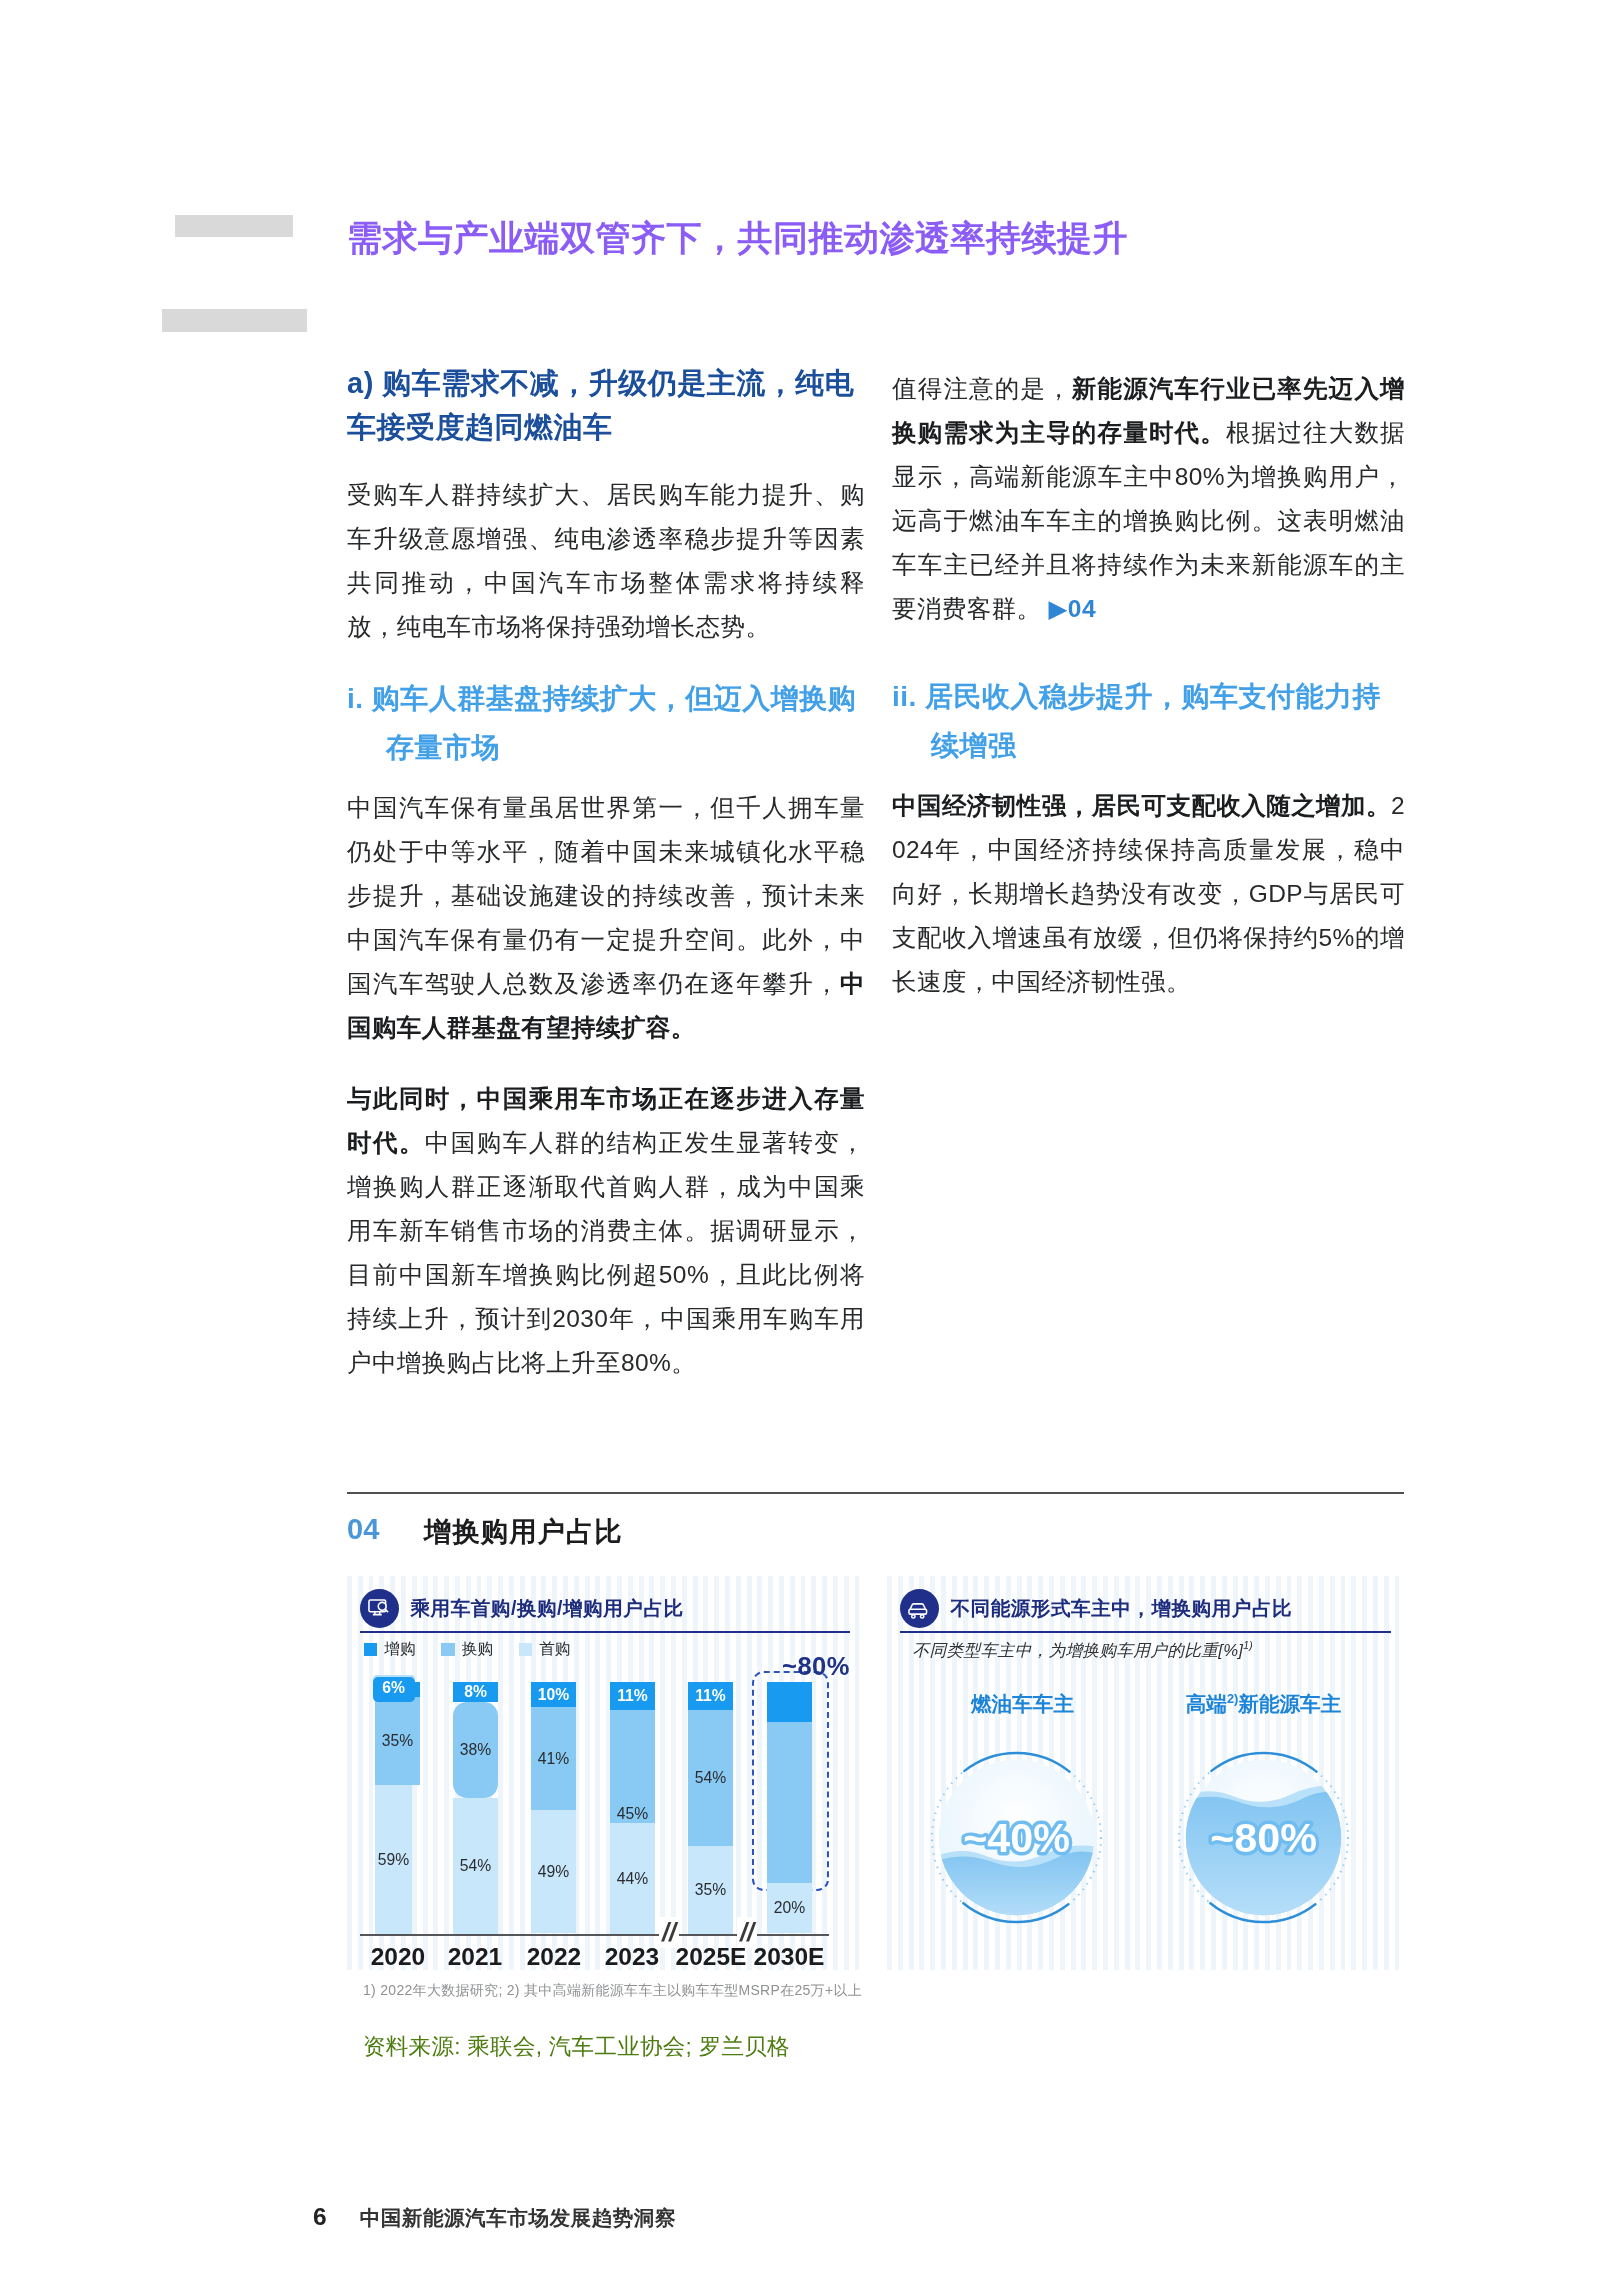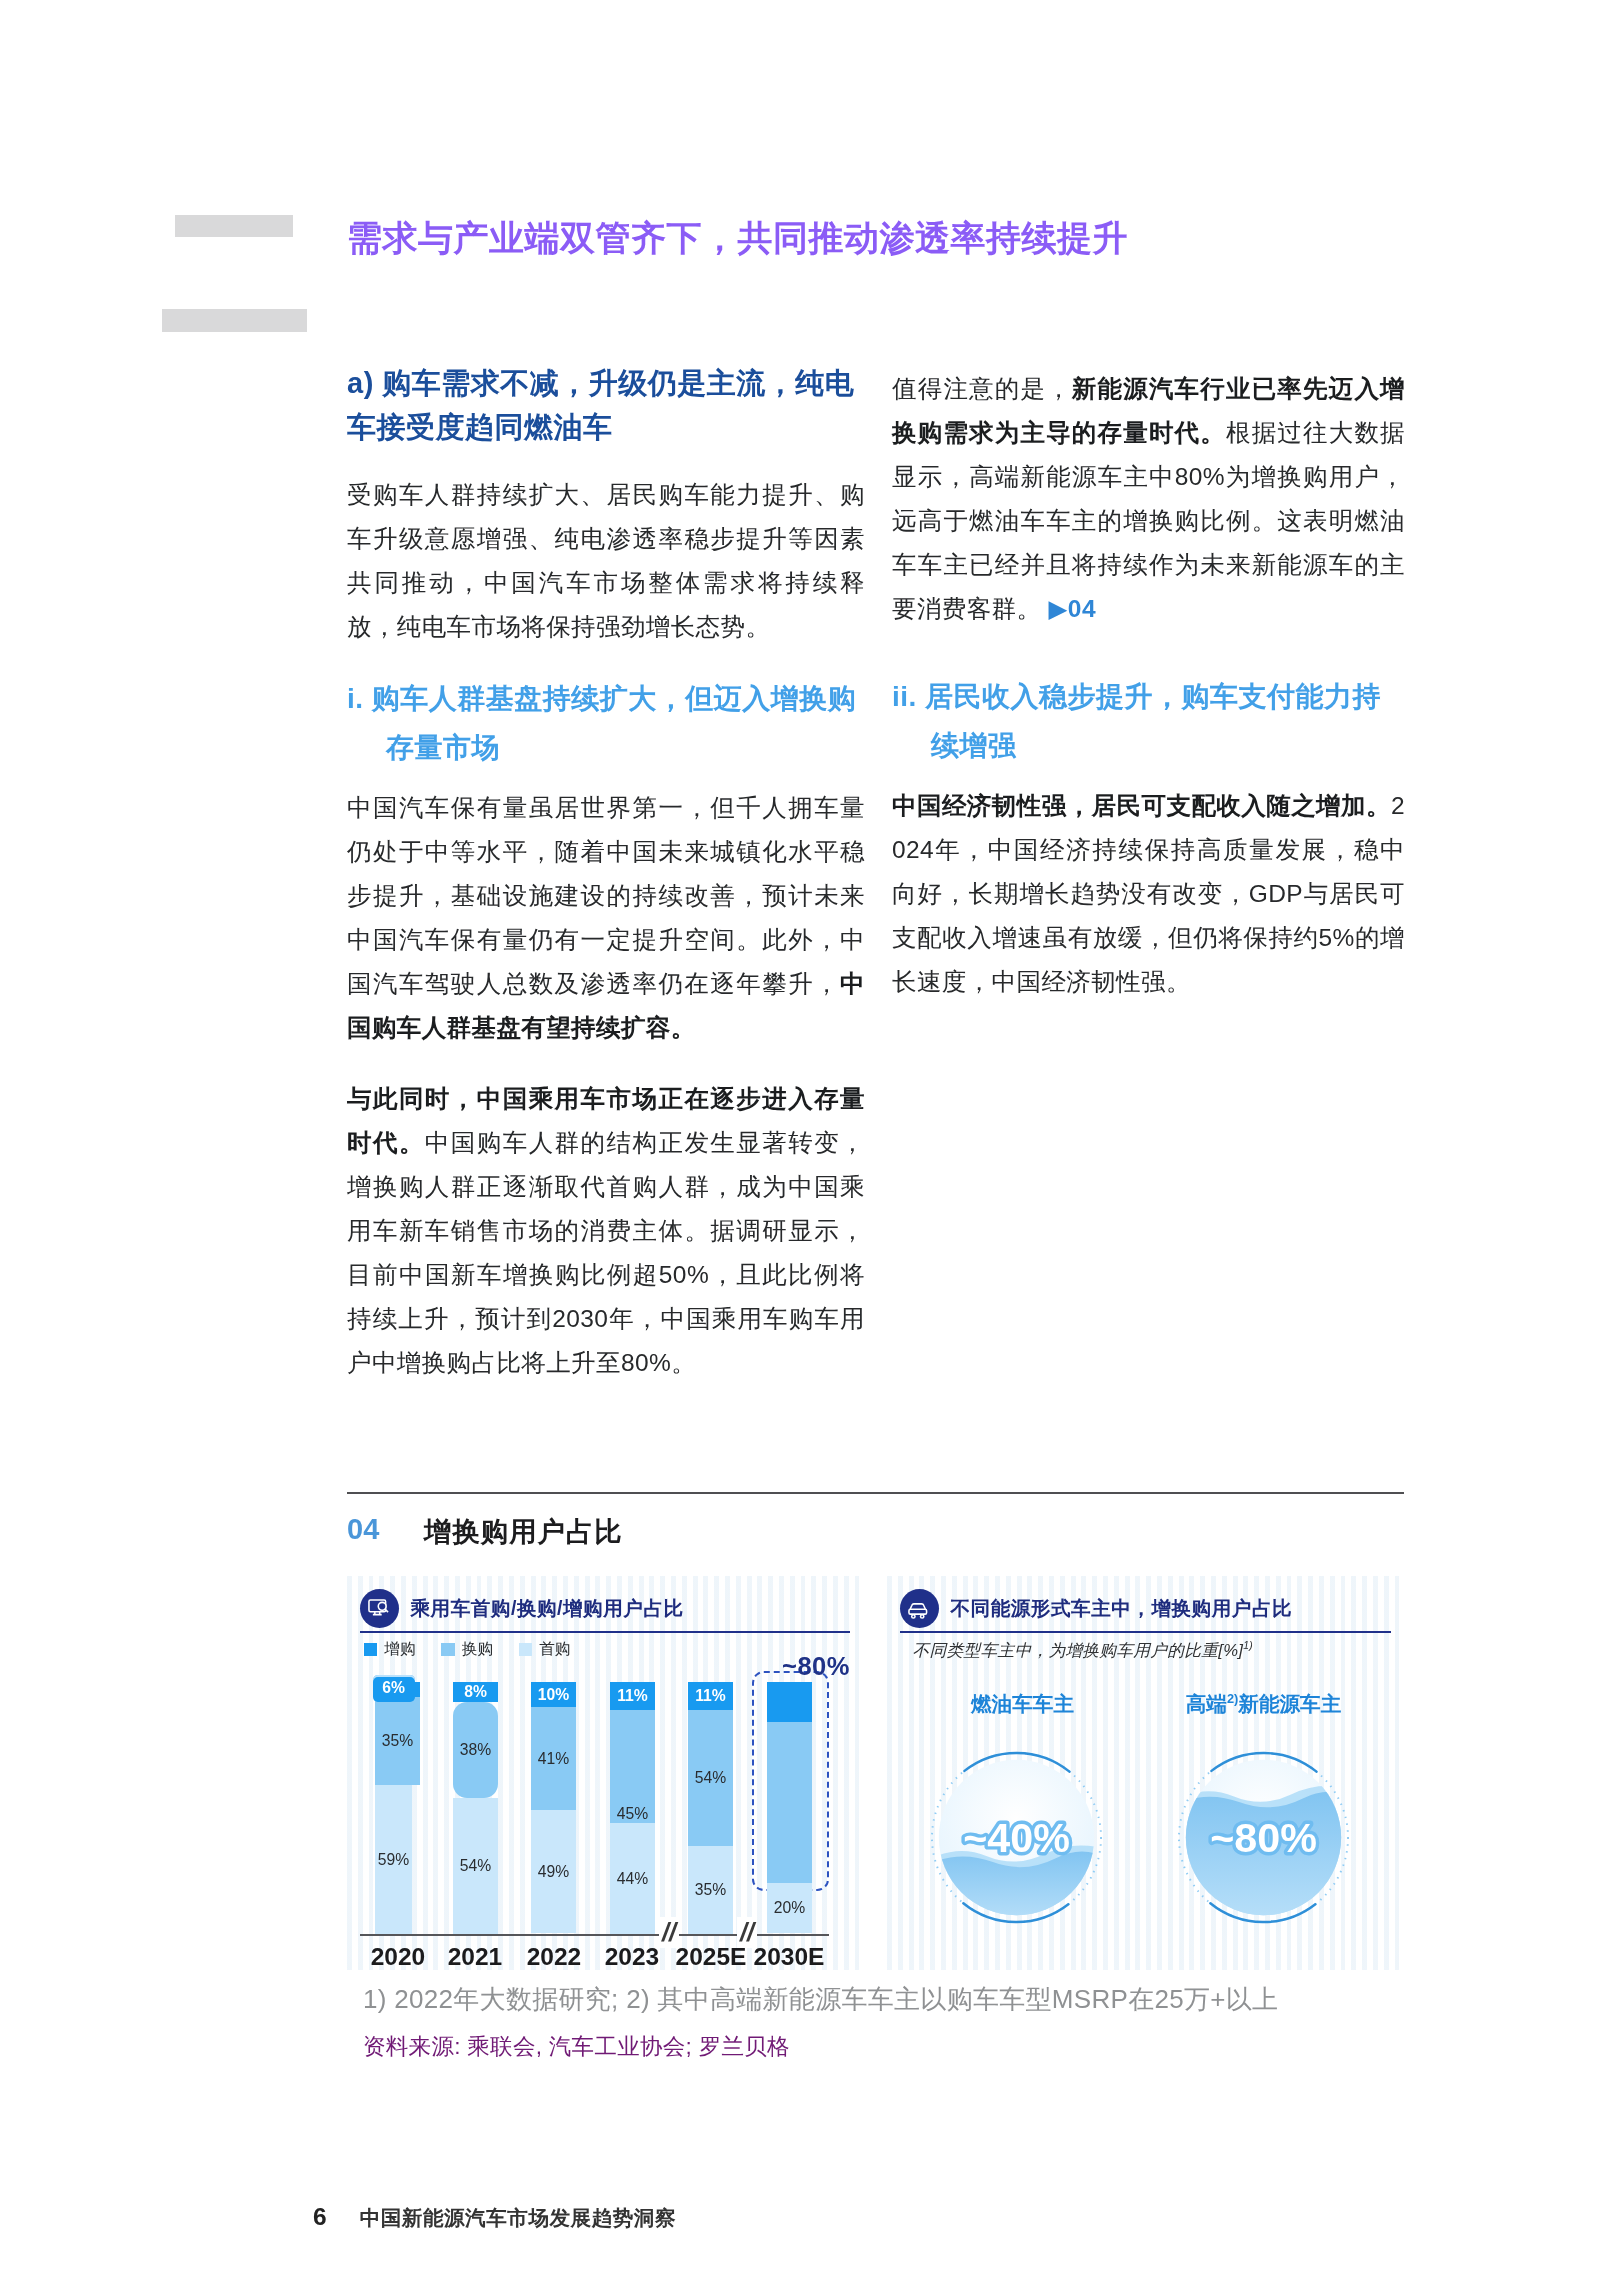--- a/index.html
+++ b/index.html
@@ -56,22 +56,22 @@
   .axis{position:absolute;left:12.7px;top:358px;width:469px;height:2px;background:#55565a;}
   .axis-break{position:absolute;top:341px;font-size:25.5px;font-style:italic;font-weight:700;color:#3a3a3a;
               background:#fff;padding:0 2.9px;line-height:31px;}
   .x-label{position:absolute;top:367px;width:88px;text-align:center;font-size:24.5px;font-weight:700;color:#1b1b1d;}
   .dash-box{position:absolute;left:405px;top:95px;width:73px;height:216px;border:2.9px dashed #2d53c0;border-radius:11.8px;}
   .ann80{position:absolute;left:435px;top:76px;font-size:25.5px;font-weight:800;color:#1f3287;letter-spacing:0.5px;}
   
   .gauge-label{position:absolute;top:114px;width:271px;text-align:center;font-size:20.6px;font-weight:700;color:#1d84d8;}
   .gauge{position:absolute;top:175px;width:173px;height:173px;}
   
-  .footnote{position:absolute;left:363px;top:1982px;font-size:26px;color:#8f9193;letter-spacing:0.3px;}
-  .source{position:absolute;left:363px;top:2031px;font-size:22.5px;color:#701a75;font-weight:500;letter-spacing:0.3px;}
+  .footnote{position:absolute;left:363px;top:1982px;font-size:14px;color:#8f9193;letter-spacing:0.3px;}
+  .source{position:absolute;left:363px;top:2031px;font-size:22.5px;color:#4d7c0f;font-weight:500;letter-spacing:0.3px;}
   .footer{position:absolute;left:313px;top:2203px;display:flex;gap:33px;align-items:baseline;}
   .footer .num{font-size:24.5px;font-weight:700;color:#222;}
   .footer .txt{font-size:20.6px;font-weight:700;color:#333;letter-spacing:0.5px;}
 </style>
 </head>
 <body>
 
 <div class="page">
 
   <div class="decor decor1"></div>

